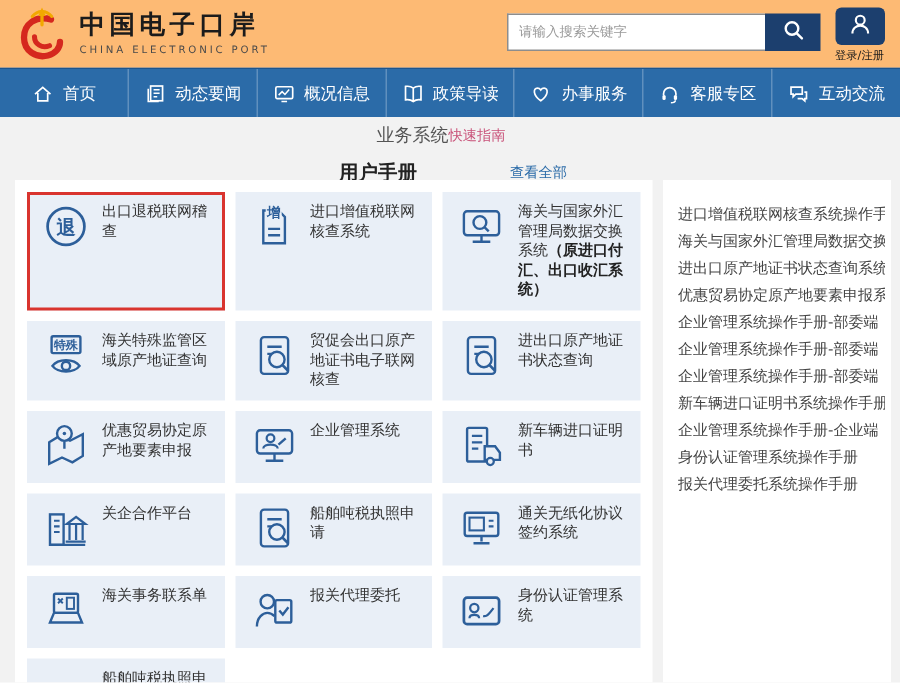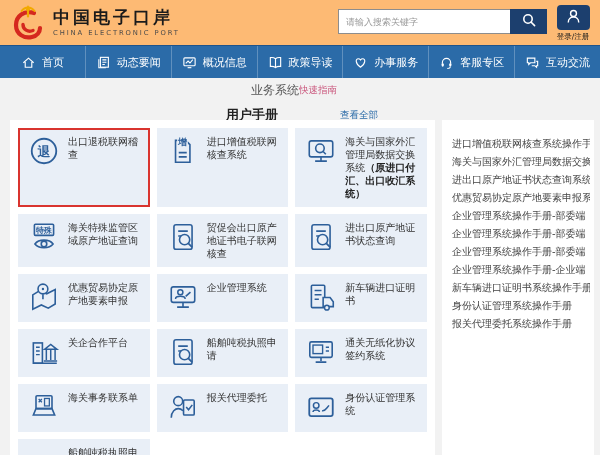--- a/index.html
+++ b/index.html
@@ -393,19 +393,19 @@
   </div>
   <div class="manual-panel">
     <ul class="manual-list" id="manual-list">
         <li>进口增值税联网核查系统操作手册</li>
         <li>海关与国家外汇管理局数据交换系</li>
         <li>进出口原产地证书状态查询系统操</li>
         <li>优惠贸易协定原产地要素申报系统</li>
         <li>企业管理系统操作手册-部委端</li>
         <li>企业管理系统操作手册-部委端</li>
         <li>企业管理系统操作手册-部委端</li>
+        <li>新车辆进口证明书系统操作手册</li>
         <li>企业管理系统操作手册-企业端</li>
-        <li>新车辆进口证明书系统操作手册</li>
         <li>身份认证管理系统操作手册</li>
         <li>报关代理委托系统操作手册</li>
       </ul>
   </div>
 </div>
 
 </body></html>

